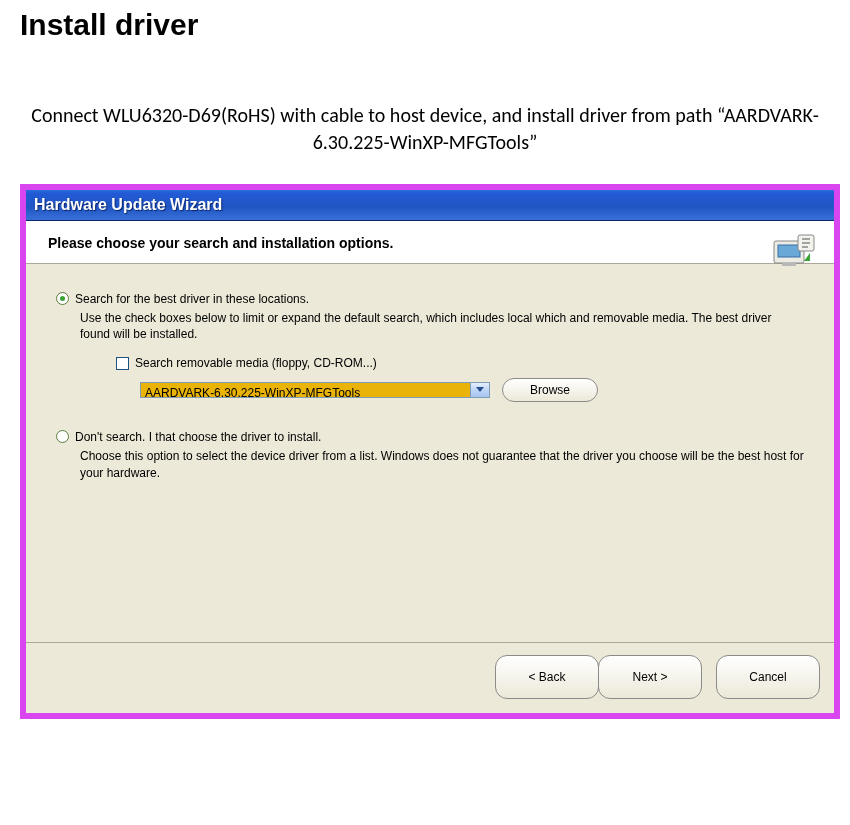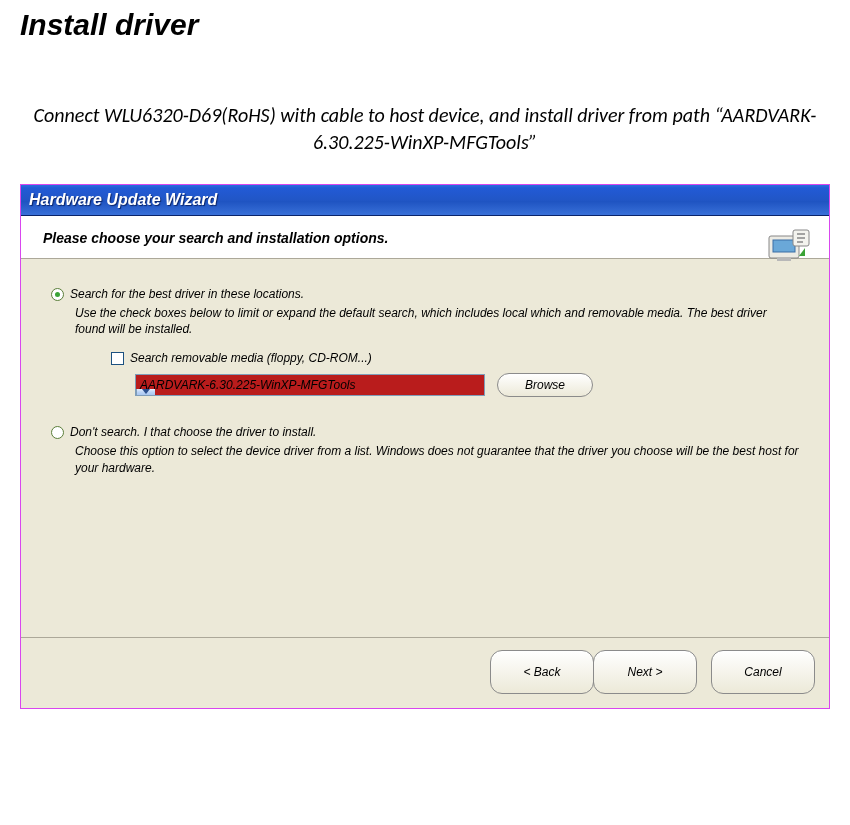--- a/index.html
+++ b/index.html
@@ -8,38 +8,37 @@
     background: #ffffff;
     font-family: Tahoma, Verdana, sans-serif;
     color: #000;
   }
   .page {
     width: 850px;
     height: 825px;
     box-sizing: border-box;
     padding: 8px 20px 20px 20px;
     position: relative;
-    font-style: italic;
   }
   .doc-heading {
     font-family: Arial, Helvetica, sans-serif;
     font-size: 30px;
     font-weight: bold;
     margin: 0 0 60px 0;
   }
   .doc-text {
     font-family: Calibri, Arial, sans-serif;
     font-size: 20px;
     line-height: 1.35;
     margin: 0 0 28px 0;
     text-align: center;
   }
   .window {
     width: 808px;
-    border: 1px solid #d946ef;
+    border: 6px solid #d946ef;
     background: #ece9d8;
     box-shadow: none;
   }
   .titlebar {
     height: 30px;
     background: linear-gradient(to bottom, #2a6ede 0%, #225ad6 10%, #2156c6 50%, #1f54c2 55%, #3970d8 100%);
     border-bottom: 1px solid #0a246a;
     display: flex;
     align-items: center;
     padding: 0 8px;
@@ -77,21 +76,20 @@
   .wiz-content {
     background: #ece9d8;
     padding: 28px 30px 10px 30px;
     min-height: 340px;
     font-family: Tahoma, sans-serif;
     font-size: 12px;
     color: #000;
   }
   .radio-row {
     display: flex;
-    align-items: center;
     margin-bottom: 4px;
   }
   .radio-label {
     margin-left: 6px;
   }
   .desc {
     margin: 4px 0 14px 24px;
     font-size: 12px;
     line-height: 1.35;
     color: #000;
@@ -108,25 +106,24 @@
   .combo-row {
     display: flex;
     align-items: center;
     margin-left: 84px;
     margin-bottom: 28px;
     gap: 12px;
   }
   .combo {
     display: flex;
     width: 350px;
-    height: 22px;
+    height: 16px;
     border: 1px solid #7f9db9;
-    background: #b91c1c;
-    box-sizing: border-box;
-    flex-direction: column;
+    background: #eab308;
+    box-sizing: border-box;
   }
   .combo-text {
     flex: 1;
     padding: 2px 4px;
     font-family: Tahoma, sans-serif;
     font-size: 12px;
     color: #000;
     white-space: nowrap;
     overflow: hidden;
     line-height: 16px;

